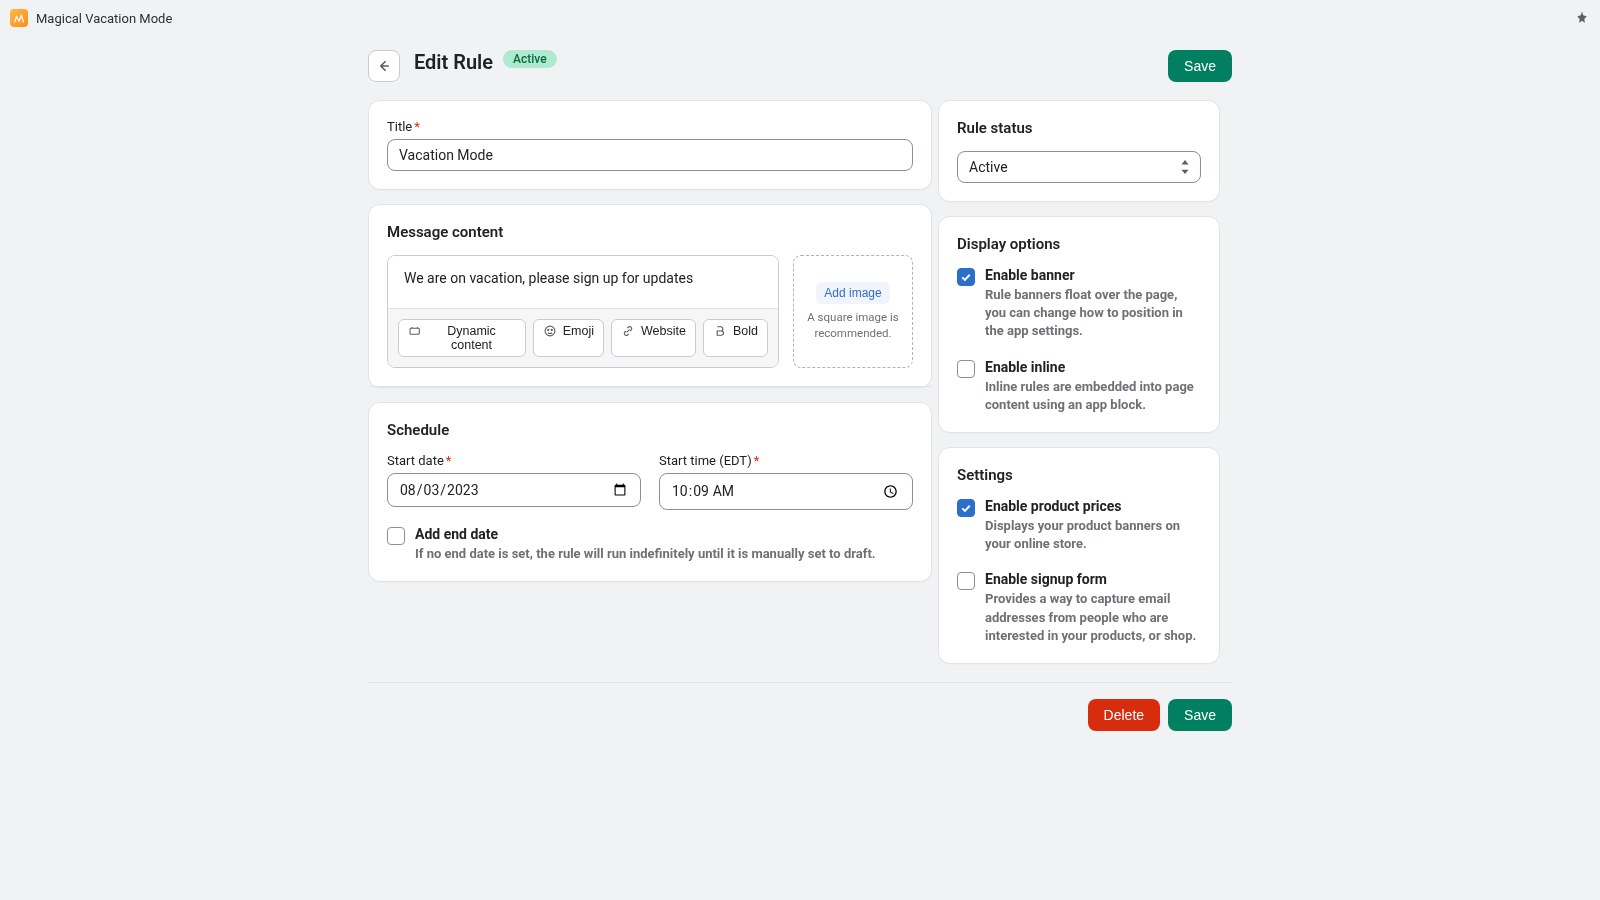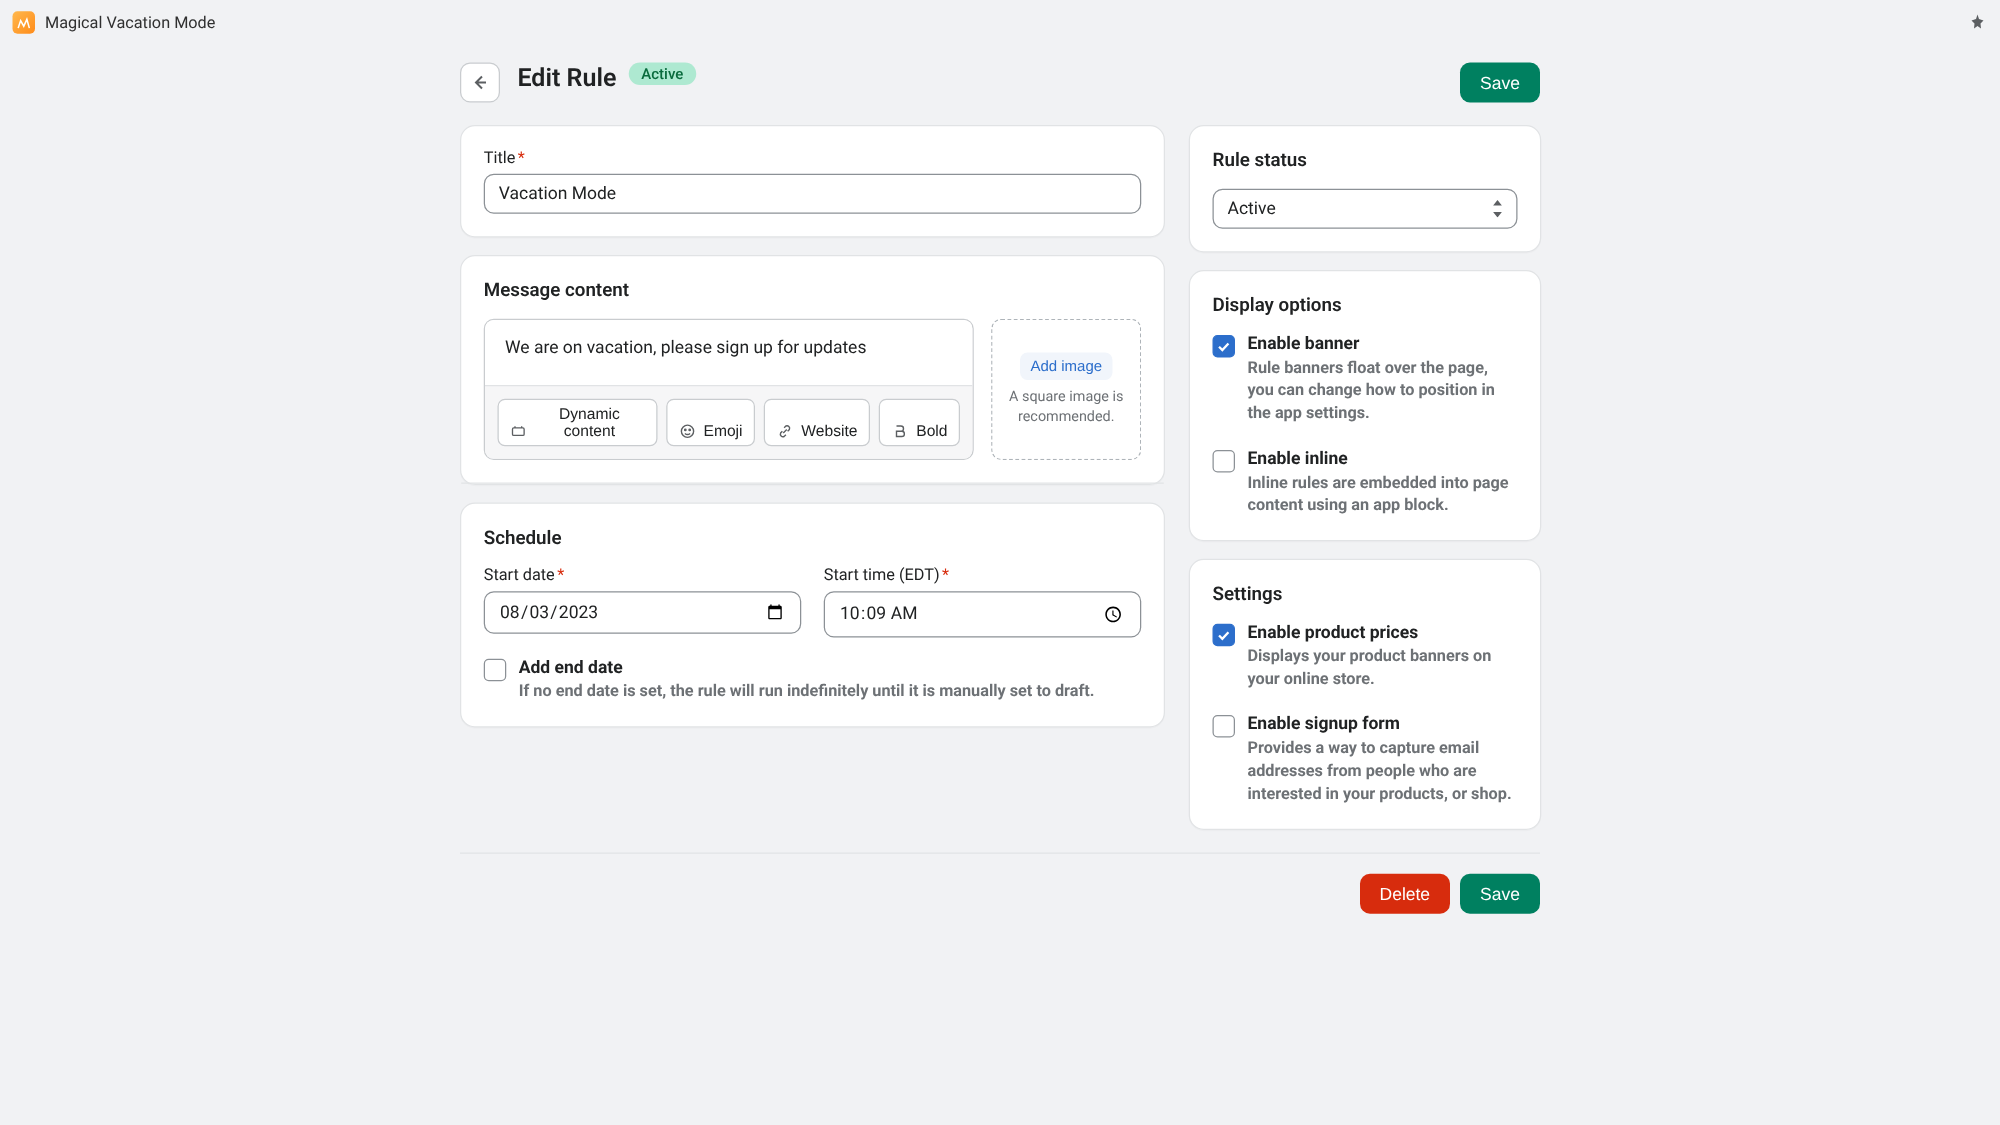--- a/index.html
+++ b/index.html
@@ -72,21 +72,21 @@
     padding: 8px 16px;
     font-size: 14px;
     font-weight: 500;
     cursor: pointer;
   }
 
   
   .layout {
     display: grid;
     grid-template-columns: 564px 282px;
-    gap: 19px;
+    gap: 6px;
     align-items: start;
   }
 
   .card {
     background: #ffffff;
     border-radius: 12px;
     border: 1px solid #e1e3e5;
     box-shadow: 0 1px 0 rgba(0,0,0,0.02);
   }
   .card + .card { margin-top: 14px; }
@@ -124,21 +124,21 @@
     color: #202223;
     background: #ffffff;
   }
   .editor-toolbar {
     display: flex; gap: 7px;
     padding: 10px;
     background: #f6f6f7;
     border-top: 1px solid #e1e3e5;
   }
   .tool-btn {
-    display: inline-flex; align-items: flex-end; gap: 6px;
+    display: inline-flex; align-items: flex-start; gap: 6px;
     background: #ffffff;
     border: 1px solid #c9cccf;
     border-radius: 6px;
     padding: 4px 9px;
     font-size: 12.5px;
     color: #202223;
     cursor: pointer;
   }
   .tool-btn svg { width: 14px; height: 14px; color: #5c5f62; }
 

